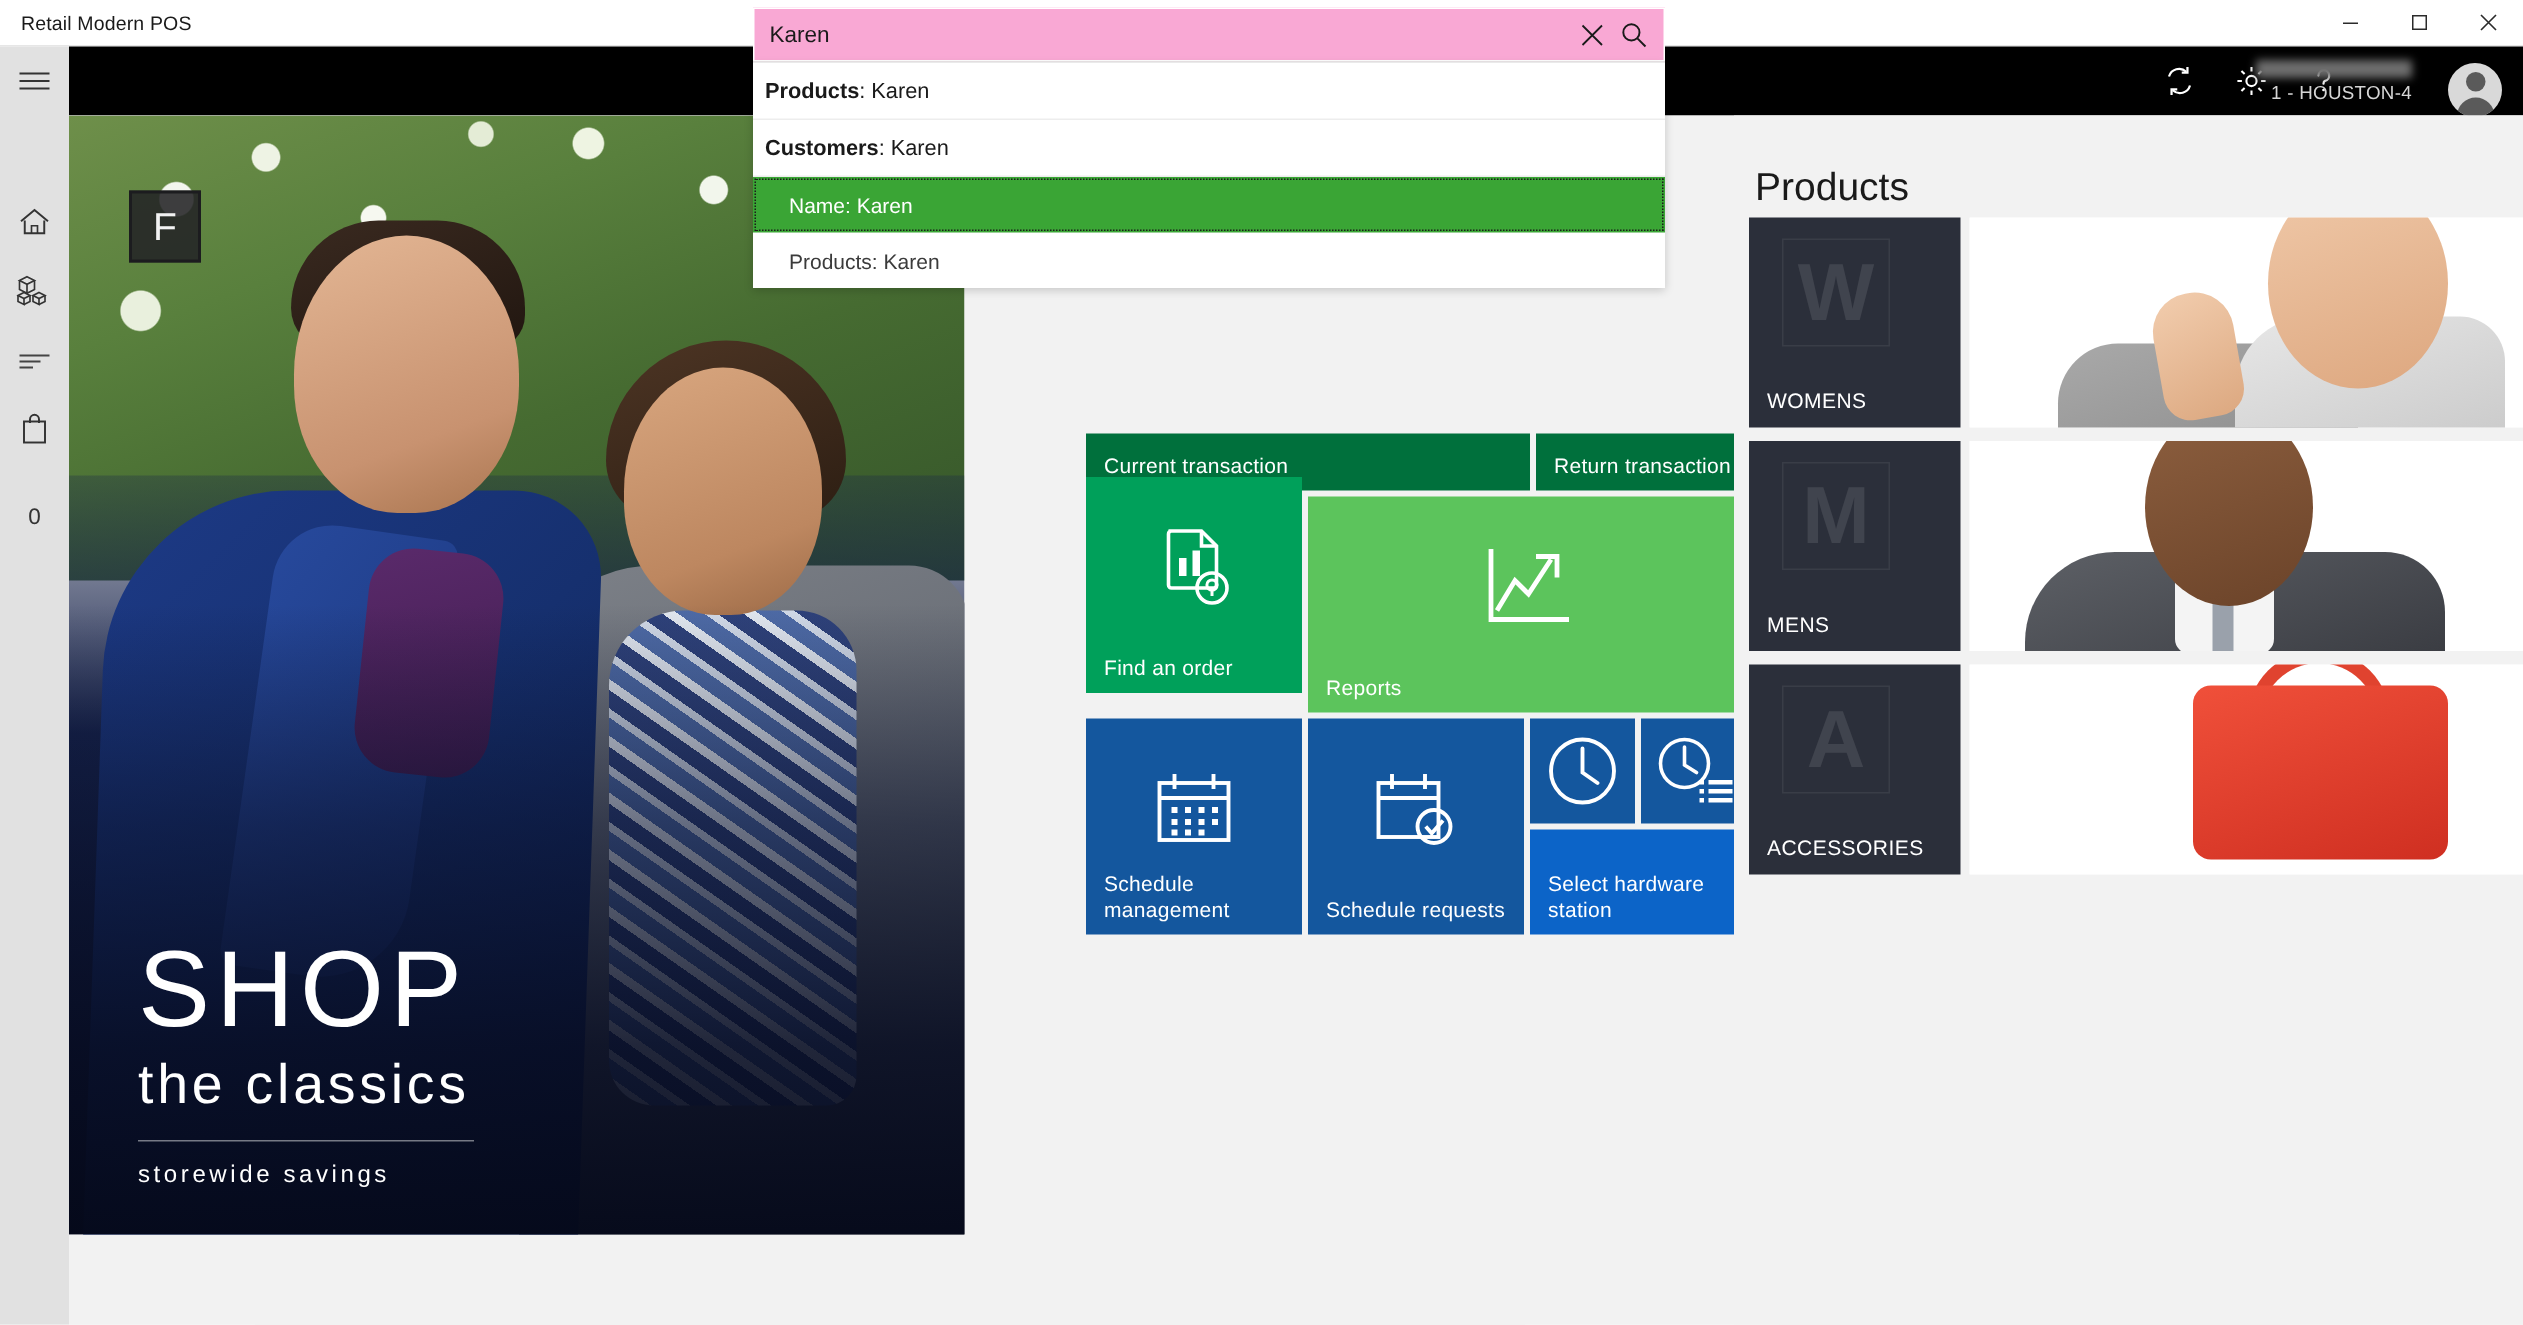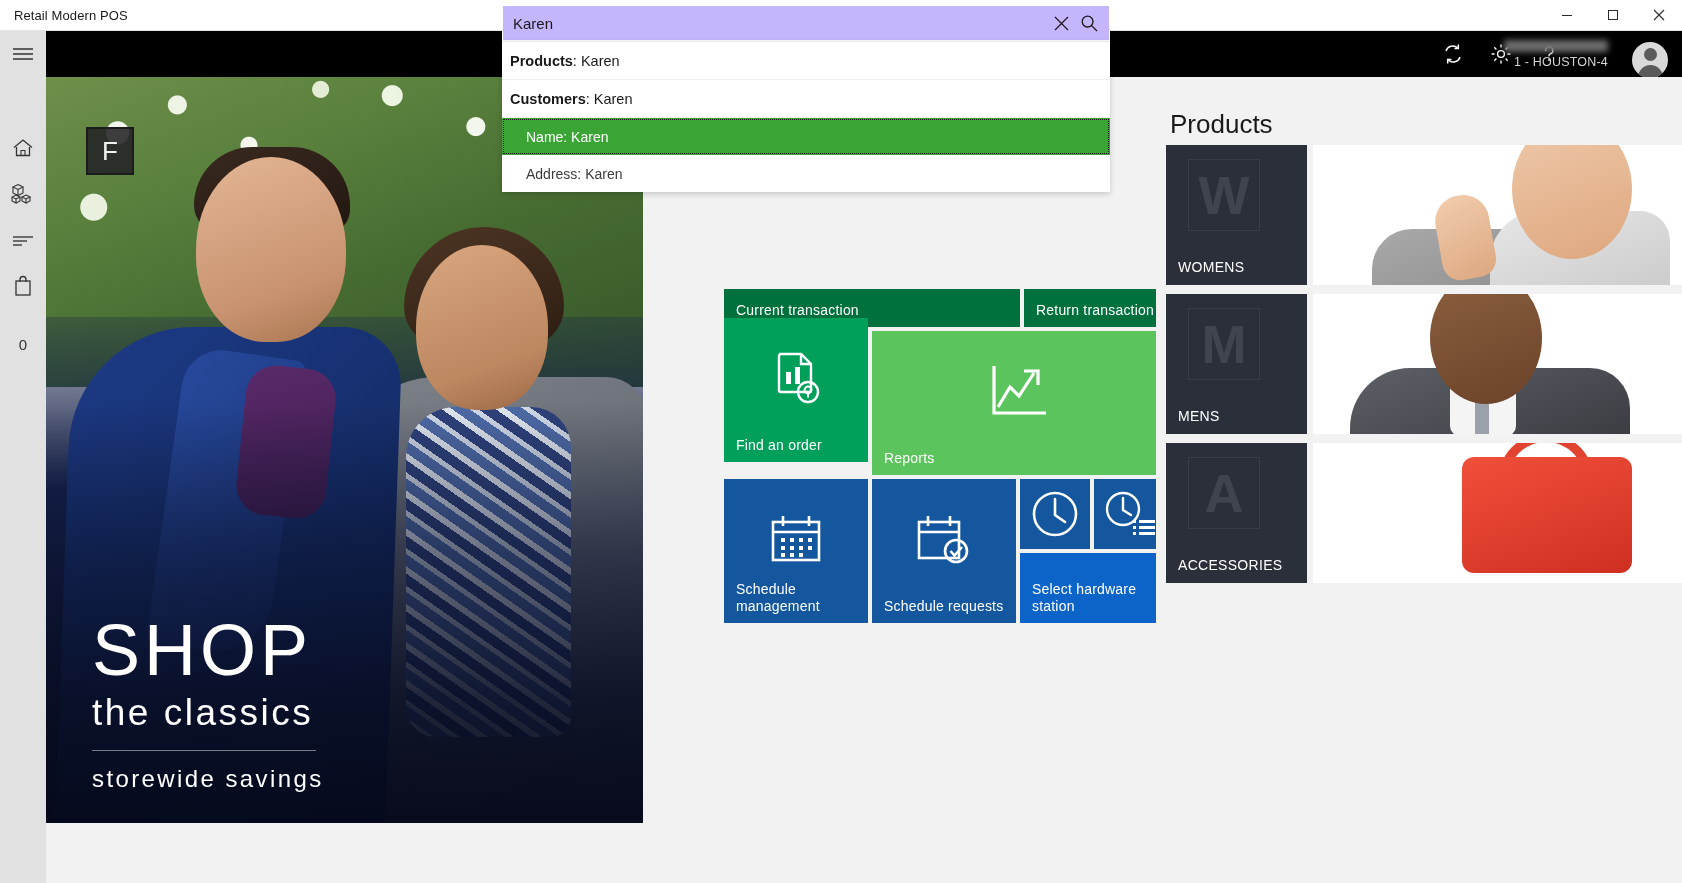--- a/index.html
+++ b/index.html
@@ -74,21 +74,21 @@
   .avatar .head { width: 13px; height: 13px; border-radius: 50%; background: #5a5a5a;
                   position: absolute; top: 6px; }
   .avatar .body { width: 25px; height: 13px; border-radius: 13px 13px 0 0; background: #5a5a5a;
                   position: absolute; bottom: 0; }
 
   
   .search-wrap {
     position: absolute; left: 502px; top: 5px; width: 608px; z-index: 40;
   }
   .search-box {
-    height: 36px; background: #c4b5fd; border: 1px solid #ffffff;
+    height: 36px; background: #f9a8d4; border: 1px solid #ffffff;
     display: flex; align-items: center; padding: 0 6px 0 10px;
   }
   .search-input {
     flex: 1; border: none; outline: none; font-size: 15px; color: #1a1a1a;
     font-family: "Liberation Sans", sans-serif; background: transparent;
   }
   .search-btn {
     width: 28px; height: 28px; display: flex; align-items: center; justify-content: center;
     color: #1a1a1a; background: transparent; border: none;
   }
@@ -196,21 +196,21 @@
     position: absolute; left: 46px; bottom: 30px; width: 520px; color: #fff;
   }
   .bt-shop {
     font-size: 72px; font-weight: 300; letter-spacing: 4px; line-height: .95;
     font-family: "Liberation Sans", sans-serif;
   }
   .bt-classics {
     font-size: 37px; font-weight: 300; letter-spacing: 2.5px; margin-top: 8px;
   }
   .bt-rule { height: 1px; background: rgba(255,255,255,.45); margin: 16px 0 14px 0; width: 224px; }
-  .bt-savings { font-size: 24px; font-weight: 300; letter-spacing: 2.4px; }
+  .bt-savings { font-size: 16px; font-weight: 300; letter-spacing: 2.4px; }
   .bt-pct { font-size: 62px; font-weight: 300; letter-spacing: 1px; margin-top: 2px; }
   .bt-pct .sym { font-size: 30px; }
 
   .fbadge {
     position: absolute; left: 40px; top: 50px; width: 48px; height: 48px;
     background: rgba(35,35,38,.88); border: 2px solid #1c1c1f;
     display: flex; align-items: center; justify-content: center;
     color: #f2f2f2; font-size: 26px; font-weight: 300;
   }
 
@@ -597,16 +597,16 @@
         <span>: Karen</span>
       </div>
       <div class="sugg-group">
         <span class="lead">Customers</span>
         <span>: Karen</span>
       </div>
       <div class="sugg-item selected">
         <span>Name: Karen</span>
       </div>
       <div class="sugg-item">
-        <span>Address: Karen</span>
+        <span>Products: Karen</span>
       </div>
     </div>
 </div>
 
 </body></html>

